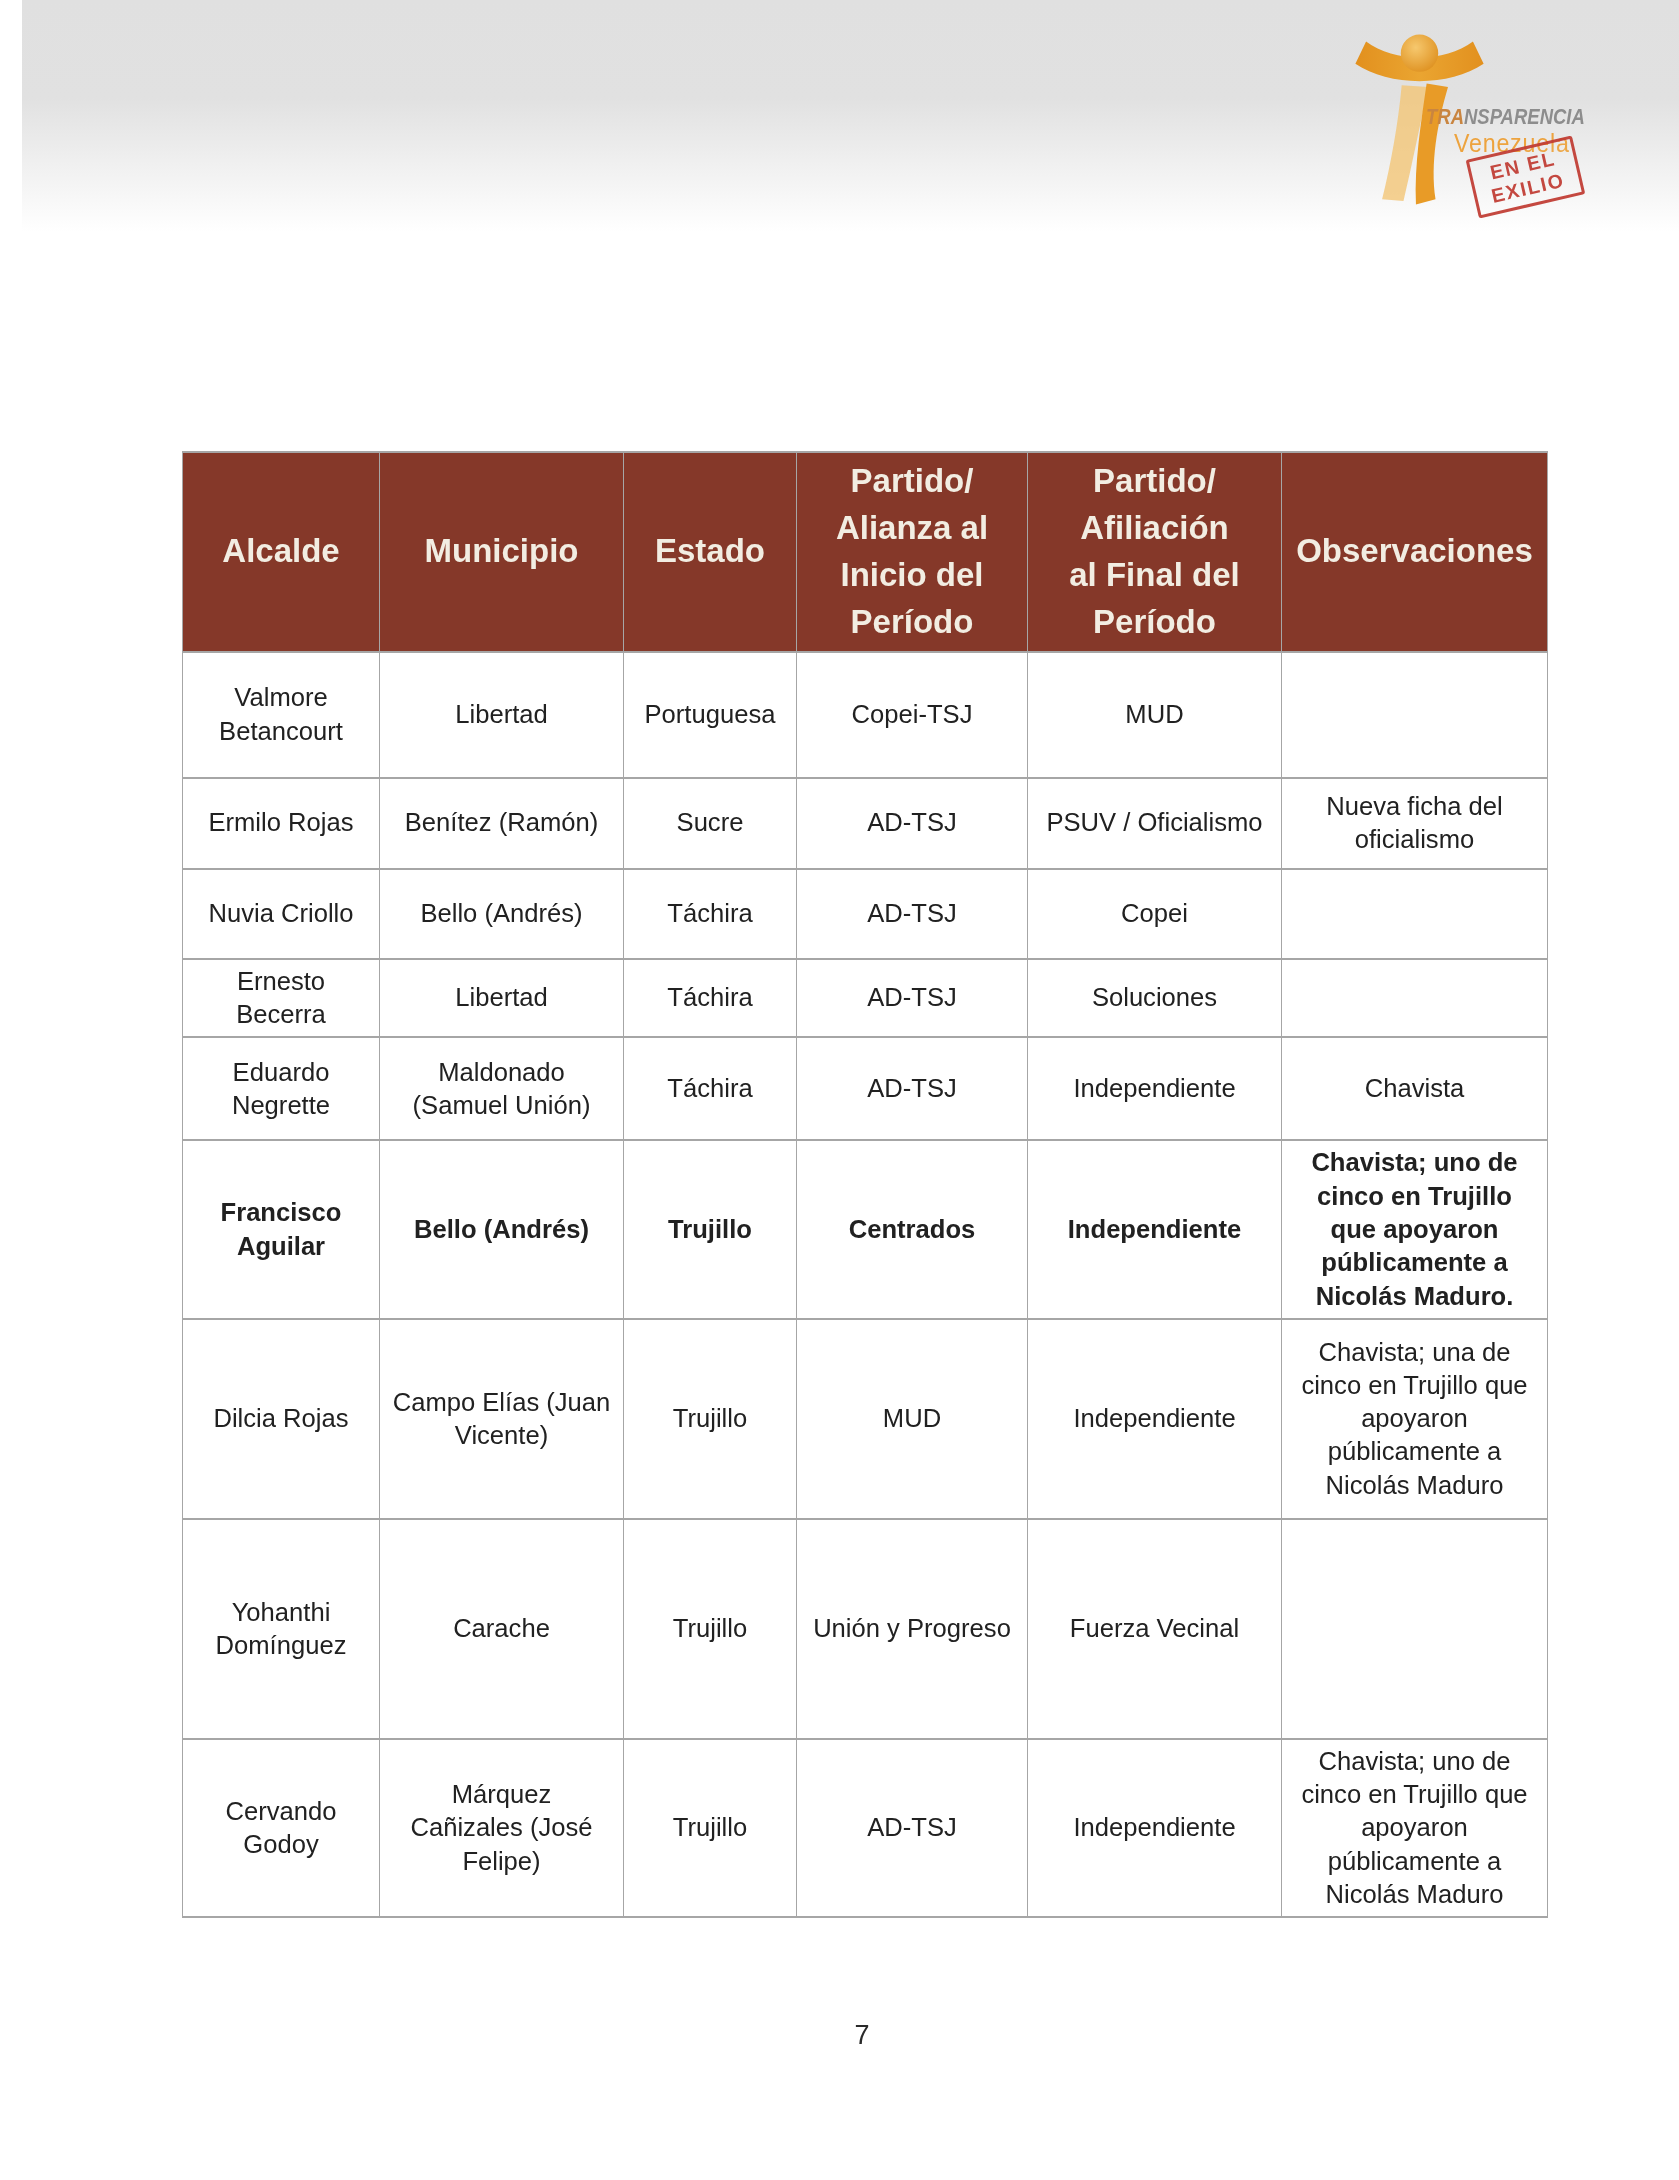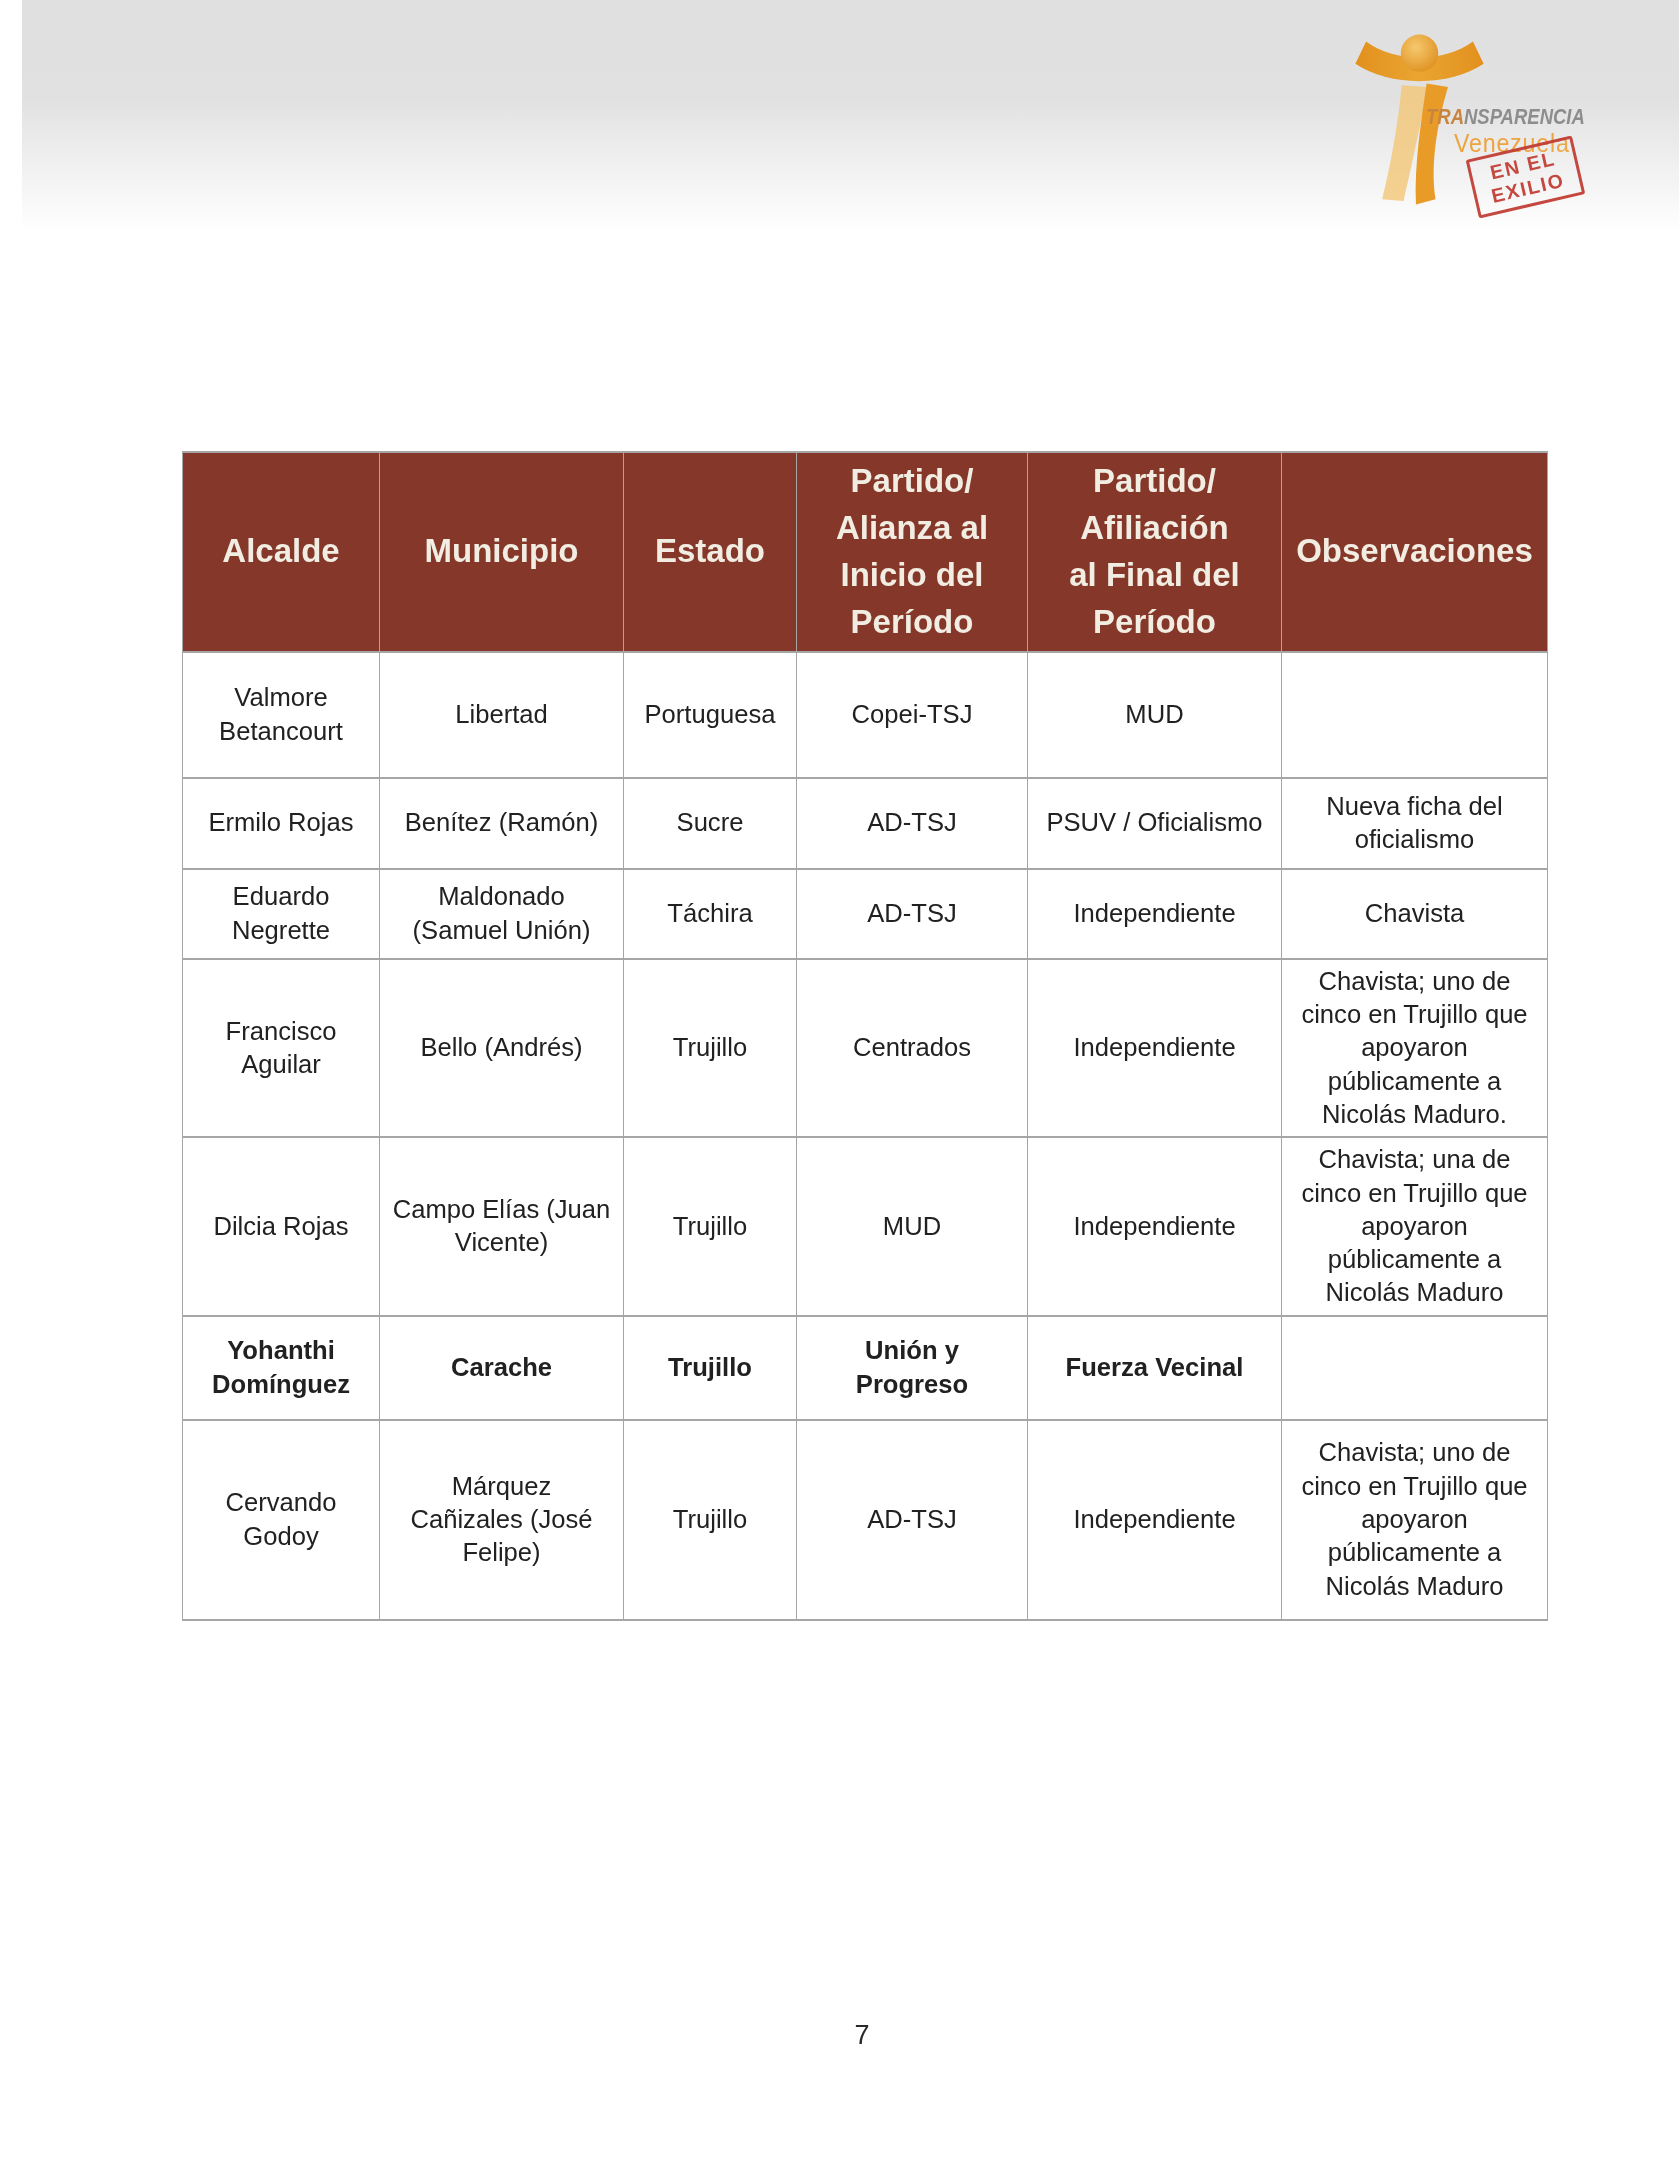--- a/index.html
+++ b/index.html
@@ -207,20 +207,36 @@
         </tr>
         <tr>
           <td>Ermilo Rojas</td>
           <td>Benítez (Ramón)</td>
           <td>Sucre</td>
           <td>AD-TSJ</td>
           <td>PSUV / Oficialismo</td>
           <td>Nueva ficha del oficialismo</td>
         </tr>
         <tr>
+          <td>Nuvia Criollo</td>
+          <td>Bello (Andrés)</td>
+          <td>Táchira</td>
+          <td>AD-TSJ</td>
+          <td>Copei</td>
+          <td></td>
+        </tr>
+        <tr>
+          <td>Ernesto Becerra</td>
+          <td>Libertad</td>
+          <td>Táchira</td>
+          <td>AD-TSJ</td>
+          <td>Soluciones</td>
+          <td></td>
+        </tr>
+        <tr>
           <td>Eduardo Negrette</td>
           <td>Maldonado (Samuel Unión)</td>
           <td>Táchira</td>
           <td>AD-TSJ</td>
           <td>Independiente</td>
           <td>Chavista</td>
         </tr>
         <tr>
           <td>Francisco Aguilar</td>
           <td>Bello (Andrés)</td>

